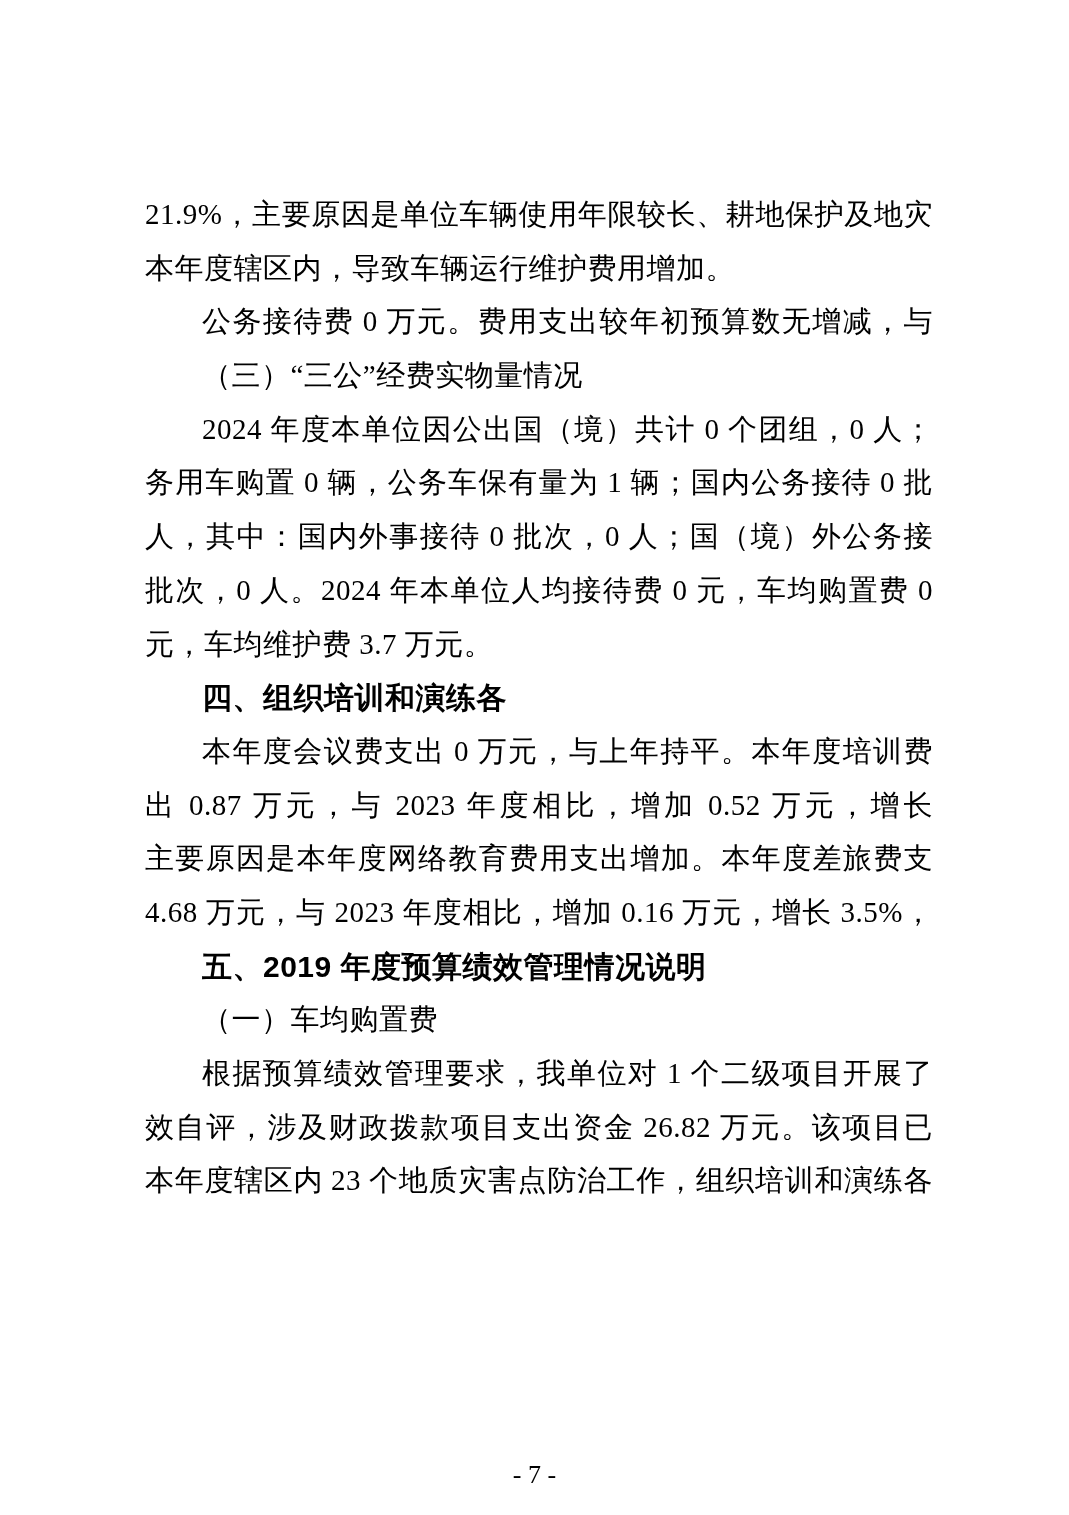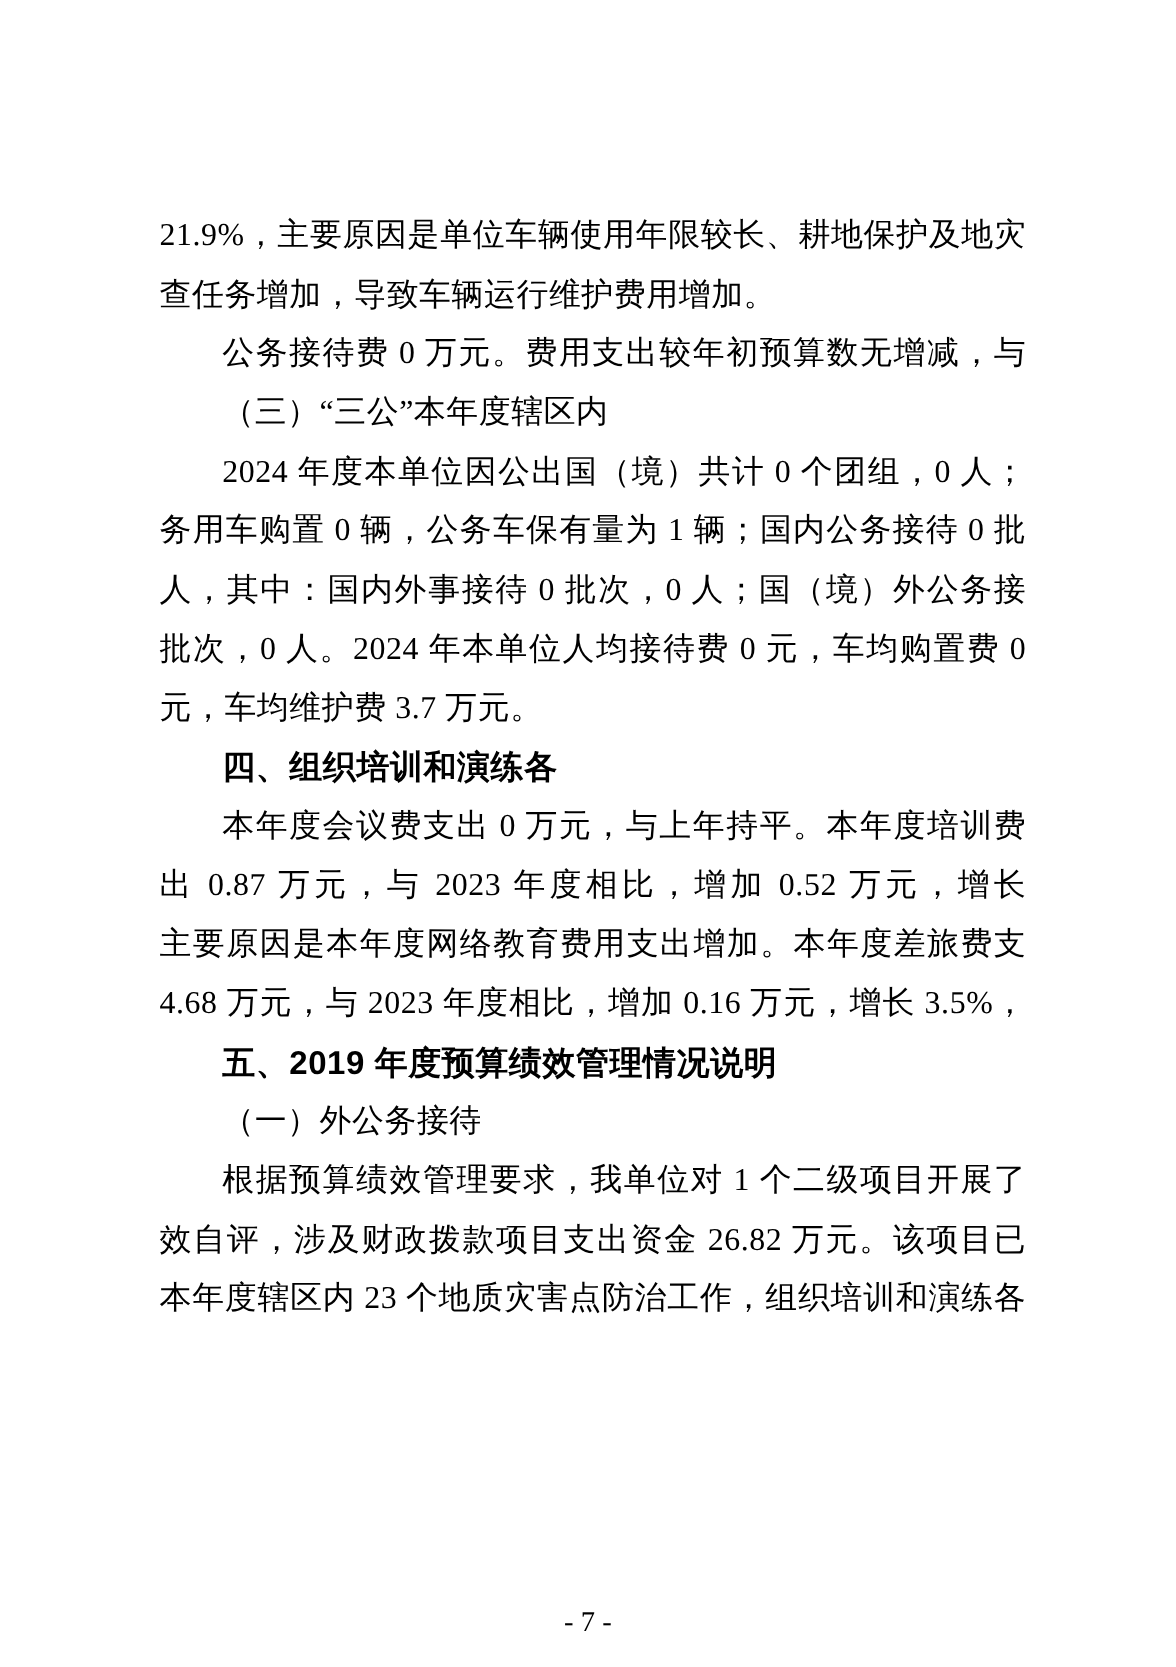--- a/index.html
+++ b/index.html
@@ -59,34 +59,34 @@
     font-family: "Liberation Serif", serif;
     color: #000000;
   }
 </style>
 </head>
 <body>
 
 <div class="page">
   <div class="content">
     <div class="l full">21.9%，主要原因是单位车辆使用年限较长、耕地保护及地灾巡</div>
-    <div class="l">查任务增加，导致车辆运行维护费用增加。</div>
+    <div class="l">本年度辖区内，导致车辆运行维护费用增加。</div>
     <div class="l indent full">公务接待费 0 万元。费用支出较年初预算数无增减，与上</div>
-    <div class="l indent kaiti">（三）“三公”本年度辖区内</div>
+    <div class="l indent kaiti">（三）“三公”经费实物量情况</div>
     <div class="l indent full">2024 年度本单位因公出国（境）共计 0 个团组，0 人；公</div>
     <div class="l full">务用车购置 0 辆，公务车保有量为 1 辆；国内公务接待 0 批次 0</div>
     <div class="l full">人，其中：国内外事接待 0 批次，0 人；国（境）外公务接待 0</div>
     <div class="l full">批次，0 人。2024 年本单位人均接待费 0 元，车均购置费 0 万</div>
     <div class="l">元，车均维护费 3.7 万元。</div>
     <div class="l indent heiti">四、组织培训和演练各</div>
     <div class="l indent full">本年度会议费支出 0 万元，与上年持平。本年度培训费支</div>
     <div class="l full">出 0.87 万元，与 2023 年度相比，增加 0.52 万元，增长 148.6%，</div>
     <div class="l full">主要原因是本年度网络教育费用支出增加。本年度差旅费支出</div>
     <div class="l full">4.68 万元，与 2023 年度相比，增加 0.16 万元，增长 3.5%，主</div>
     <div class="l indent heiti">五、2019 年度预算绩效管理情况说明</div>
-    <div class="l indent kaiti">（一）外公务接待</div>
+    <div class="l indent kaiti">（一）车均购置费</div>
     <div class="l indent full">根据预算绩效管理要求，我单位对 1 个二级项目开展了绩</div>
     <div class="l full">效自评，涉及财政拨款项目支出资金 26.82 万元。该项目已完成</div>
     <div class="l full">本年度辖区内 23 个地质灾害点防治工作，组织培训和演练各 1</div>
   </div>
 
   <div class="footer">- 7 -</div>
 </div>
 
 </body></html>

